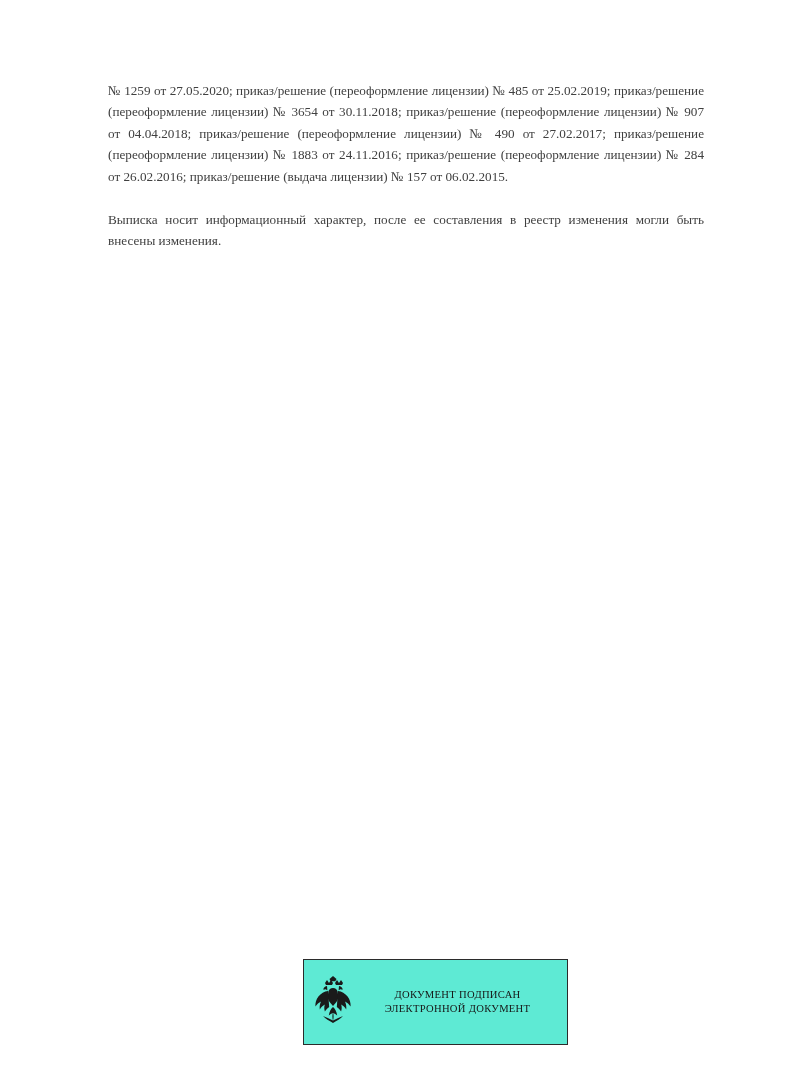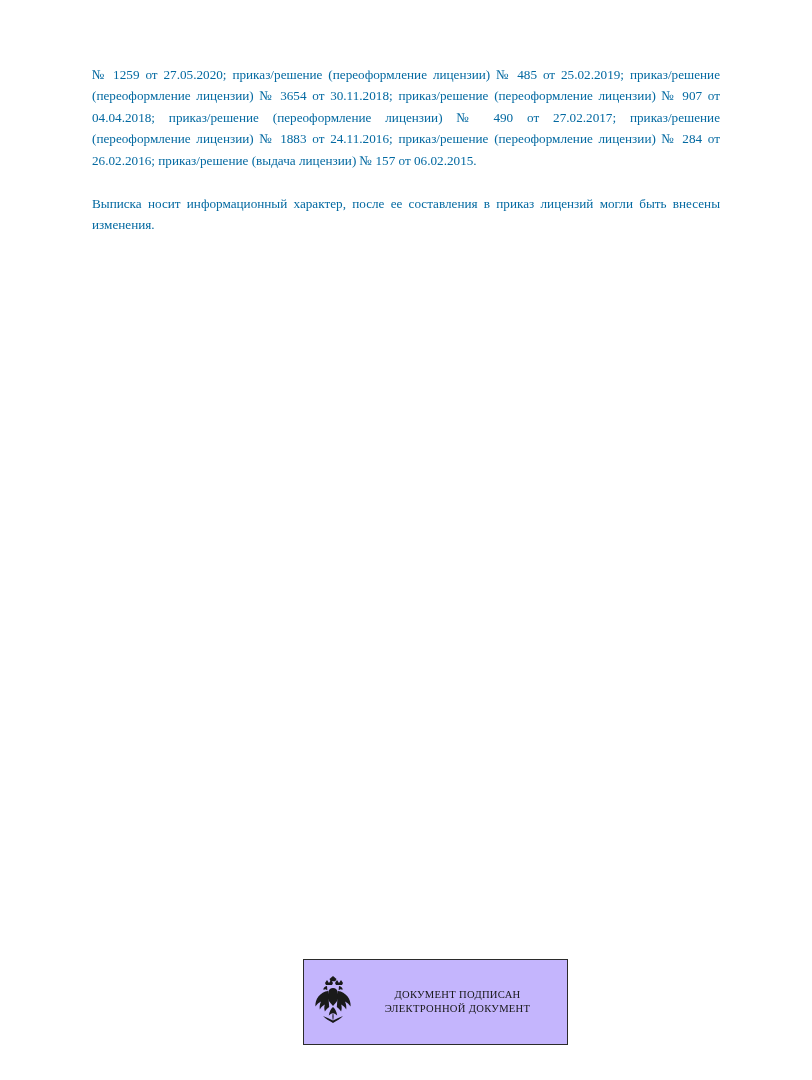--- a/index.html
+++ b/index.html
@@ -27,34 +27,34 @@
     position: absolute;
     left: 92px;
     top: 64px;
     width: 628px;
   }
   .para {
     font-size: 13.2px;
     line-height: 1.62;
     text-align: justify;
     text-justify: inter-word;
-    margin: 0;
-    color: #0369a1;
+    margin: 16px;
+    color: #404040;
   }
   .para + .para {
     margin-top: 22px;
   }
   .signature-stamp {
     position: absolute;
     left: 303px;
     top: 959px;
     width: 265px;
     height: 86px;
     border: 1.6px solid #2b2b2b;
-    background: #c4b5fd;
+    background: #5eead4;
     box-sizing: border-box;
     display: flex;
     align-items: center;
   }
   .stamp-emblem {
     width: 46px;
     min-width: 46px;
     height: 56px;
     margin-left: 6px;
     display: flex;
@@ -75,21 +75,21 @@
     white-space: nowrap;
   }
 </style>
 </head>
 <body>
 
 <div class="page">
 
   <div class="doc-body">
     <p class="para">№ 1259 от 27.05.2020; приказ/решение (переоформление лицензии) № 485 от 25.02.2019; приказ/решение (переоформление лицензии) № 3654 от 30.11.2018; приказ/решение (переоформление лицензии) № 907 от 04.04.2018; приказ/решение (переоформление лицензии) № 490 от 27.02.2017; приказ/решение (переоформление лицензии) № 1883 от 24.11.2016; приказ/решение (переоформление лицензии) № 284 от 26.02.2016; приказ/решение (выдача лицензии) № 157 от 06.02.2015.</p>
-    <p class="para">Выписка носит информационный характер, после ее составления в приказ лицензий могли быть внесены изменения.</p>
+    <p class="para">Выписка носит информационный характер, после ее составления в реестр изменения могли быть внесены изменения.</p>
   </div>
 
   <div class="signature-stamp">
     <div class="stamp-emblem">
       <svg width="42" height="52" viewBox="0 0 42 52" aria-hidden="true">
         <g fill="#1a1a1a">
 
           <path d="M13 7 l2-3 2 3 2-3 2 3 -1 2 h-6 z"></path>
           <path d="M23 7 l2-3 2 3 2-3 2 3 -1 2 h-6 z"></path>
           <path d="M17.5 3 l3.5-3 3.5 3 -1.2 2.2 h-4.6 z"></path>

